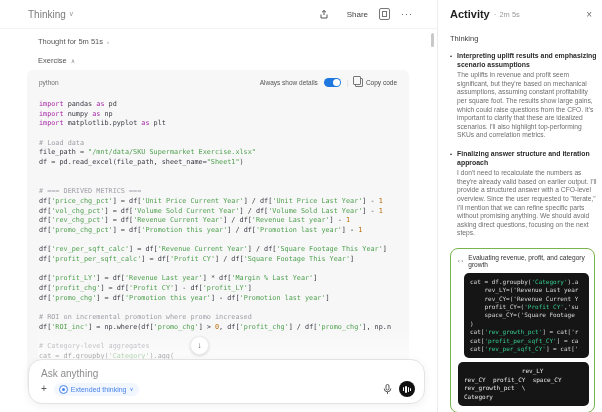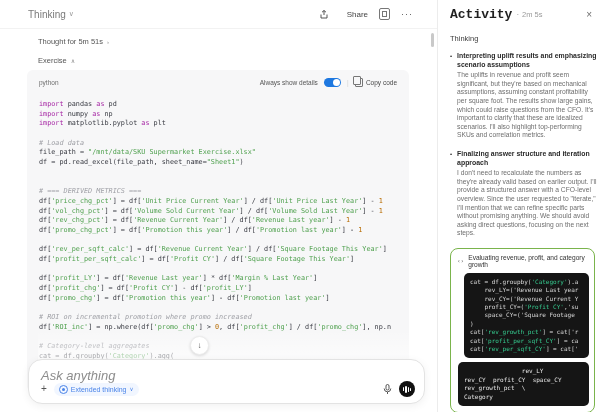--- a/index.html
+++ b/index.html
@@ -29,53 +29,53 @@
   .toggle::after{content:"";position:absolute;right:1px;top:1px;width:7px;height:7px;border-radius:50%;background:#fff;}
   .ctrl-sep{color:#d8d8d8;font-size:8px;}
   .copy-btn{display:flex;align-items:center;gap:3px;font-size:6.5px;color:#4a4a4a;cursor:pointer;}
   .copy-glyph{width:6px;height:7px;border:1px solid #777;border-radius:1px;position:relative;}
   .copy-glyph::after{content:"";position:absolute;left:-3px;top:-3px;width:6px;height:7px;border:1px solid #777;border-radius:1px;background:#f7f7f8;}
   .code-body{padding:6px 12px;font-family:"DejaVu Sans Mono",monospace;font-size:6.8px;line-height:9.7px;
        white-space:pre;color:#383a42;overflow:hidden;}
   .code-body .cl{height:9.7px;overflow:hidden;}
   .tok-k{color:#a626a4;}
   .tok-s{color:#50a14f;}
-  .tok-c{color:#9fa0a6;font-style:italic;text-align:right;}
+  .tok-c{color:#9fa0a6;text-align:right;}
   .tok-n{color:#b76b01;}
   .code-fade{position:absolute;left:38px;top:330px;width:382px;height:62px;
        background:linear-gradient(to bottom,rgba(255,255,255,0),#ffffff 75%);pointer-events:none;}
   .scroll-down-btn{position:absolute;left:190px;top:336px;width:17px;height:17px;border-radius:50%;
        background:#fff;border:1px solid #ececec;box-shadow:0 1px 3px rgba(0,0,0,.14);
        display:flex;align-items:center;justify-content:center;font-size:8px;color:#555;cursor:pointer;z-index:6;}
   
   .composer{position:absolute;left:28px;top:359px;width:397px;height:45px;box-sizing:border-box;
        background:#fff;border:1px solid #e3e3e3;border-radius:14px;box-shadow:0 2px 8px rgba(0,0,0,.06);
        z-index:7;padding:8px 12px;}
-  .composer-placeholder{font-size:13px;color:#8d8d8d;font-style:italic;}
+  .composer-placeholder{font-size:10px;color:#8d8d8d;}
   .composer-row{position:absolute;left:12px;right:9px;bottom:6px;display:flex;align-items:center;gap:7px;}
   .plus-btn{font-size:10px;color:#555;line-height:10px;cursor:pointer;}
   .ext-think{display:flex;align-items:center;gap:3px;color:#4a84e8;font-size:7px;background:#f1f6ff;
        border-radius:8px;padding:2px 5px;cursor:pointer;}
   .target-glyph{width:7px;height:7px;border:1px solid #4a84e8;border-radius:50%;position:relative;}
   .target-glyph::after{content:"";position:absolute;left:2px;top:2px;width:3px;height:3px;background:#4a84e8;border-radius:50%;}
   .ext-chev{font-size:5.5px;color:#4a84e8;}
   .composer-spacer{flex:1;}
   .mic-btn{cursor:pointer;display:flex;}
   .voice-btn{width:16px;height:16px;border-radius:50%;background:#111;display:flex;align-items:center;justify-content:center;gap:1px;cursor:pointer;}
   .voice-btn i{display:block;width:1.4px;background:#fff;border-radius:1px;}
   .voice-btn i:nth-child(1){height:4px;}
   .voice-btn i:nth-child(2){height:7px;}
   .voice-btn i:nth-child(3){height:5px;}
   .voice-btn i:nth-child(4){height:3px;}
   .main-scroll-thumb{position:absolute;left:431px;top:33px;width:3px;height:14px;background:#c9c9c9;border-radius:2px;}
   
   .activity{position:absolute;left:437px;top:0;width:165px;height:412px;border-left:1px solid #ececec;
        box-sizing:border-box;background:#fff;}
   .activity-header{height:28px;display:flex;align-items:center;padding:0 10px 0 12px;}
-  .activity-title{font-size:13px;font-weight:bold;color:#1f1f1f;font-family:Liberation Mono, monospace;}
+  .activity-title{font-size:11px;font-weight:bold;color:#1f1f1f;}
   .activity-dot{font-size:8px;color:#a0a0a0;margin:0 3px 0 4px;}
   .activity-duration{font-size:7.5px;color:#9a9a9a;}
   .activity-close{margin-left:auto;font-size:10px;color:#6e6e6e;cursor:pointer;}
   .activity-content{padding:2px 5px 0 12px;}
   .thinking-label{font-size:7.5px;color:#3c3c3c;margin:4px 0 9px;}
   .bullet{display:flex;gap:5px;margin-bottom:10px;}
   .bullet-marker{font-size:6px;color:#222;line-height:8.6px;}
   .bullet-title{font-size:6.9px;font-weight:bold;color:#2a2a2a;line-height:8.6px;}
   .bullet-body{font-size:6.7px;color:#6e6e6e;line-height:8.6px;margin-top:2px;}
   .tool-card{margin:6px 2px 0 0;border:1.5px solid #7ab44c;border-radius:8px;padding:5px 3px 6px 3px;box-sizing:border-box;}

